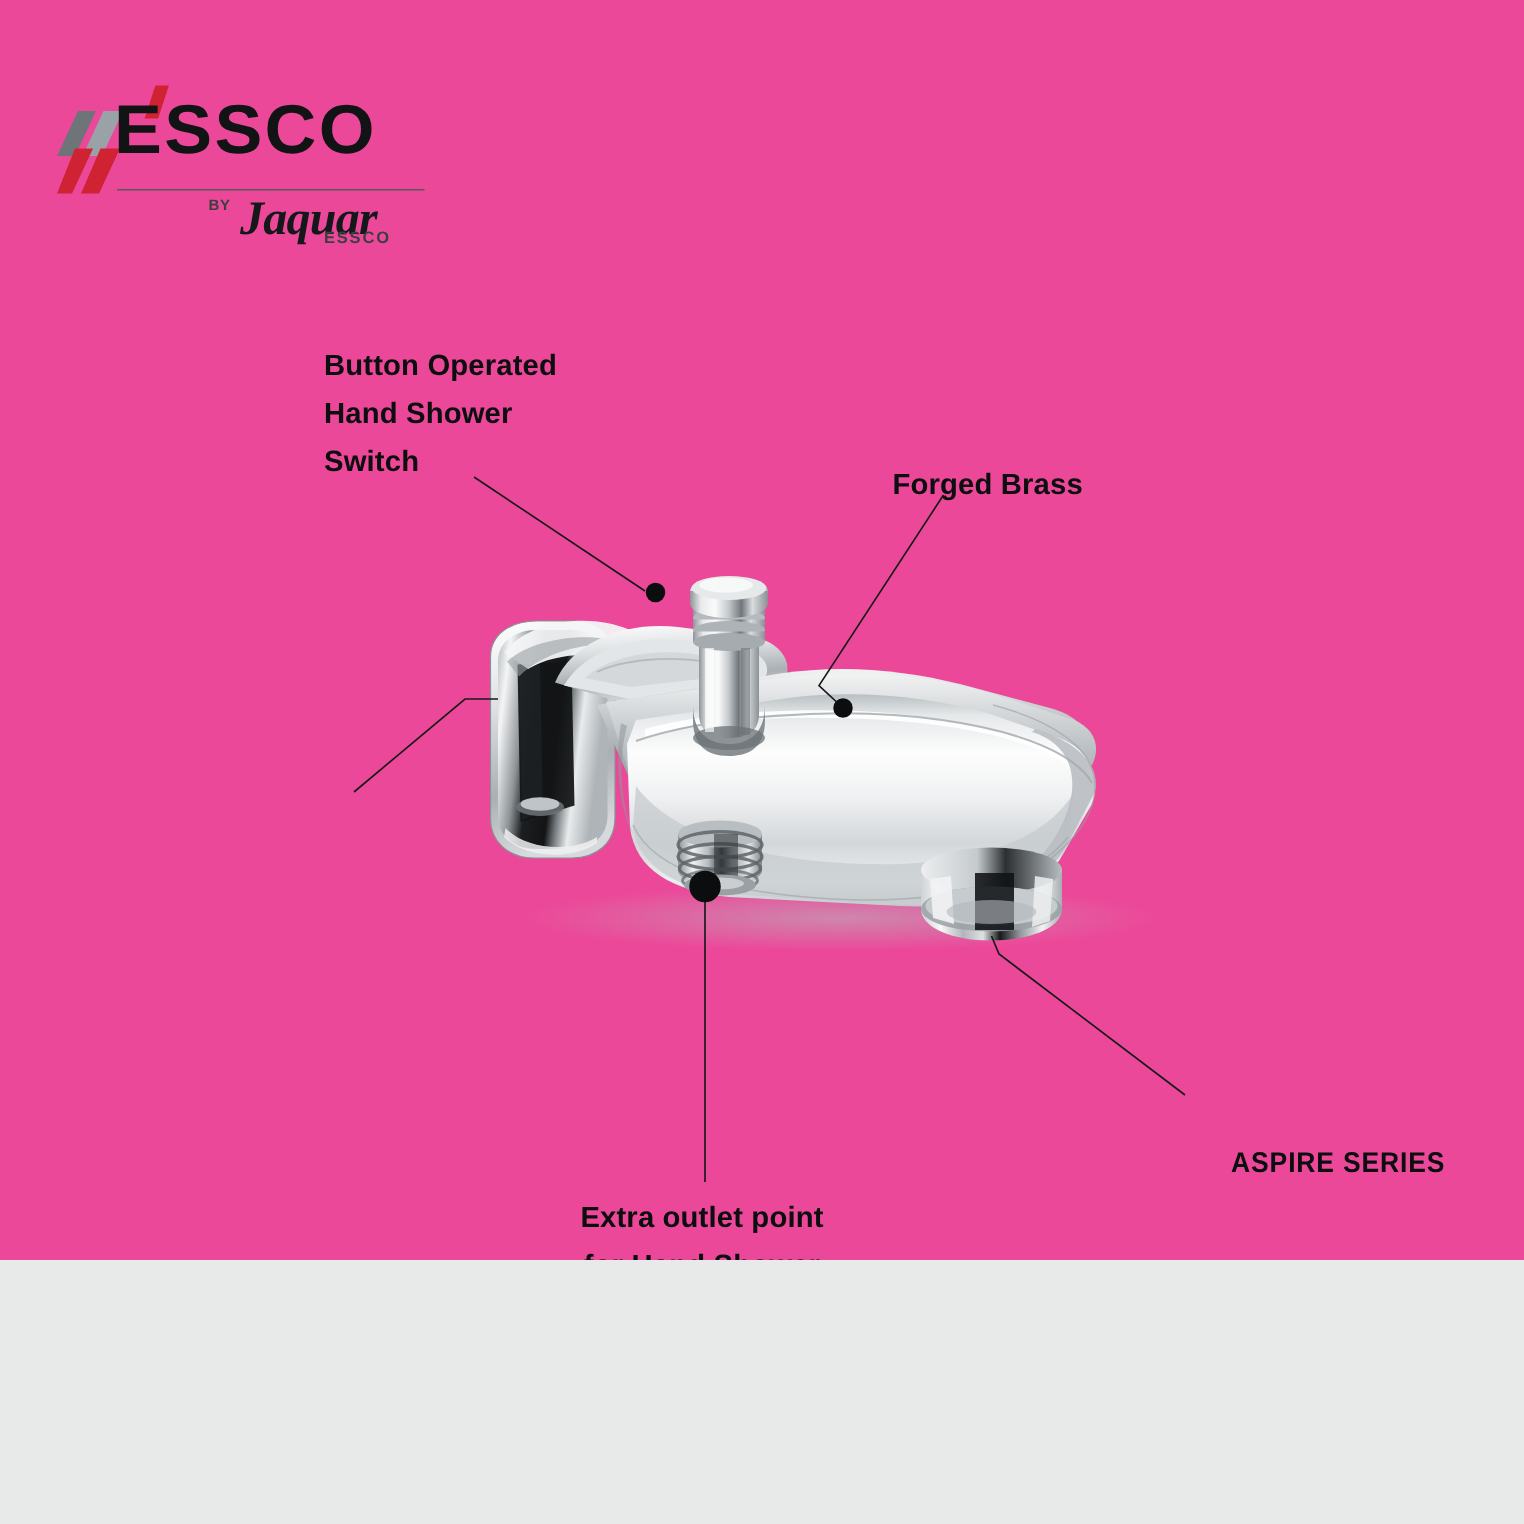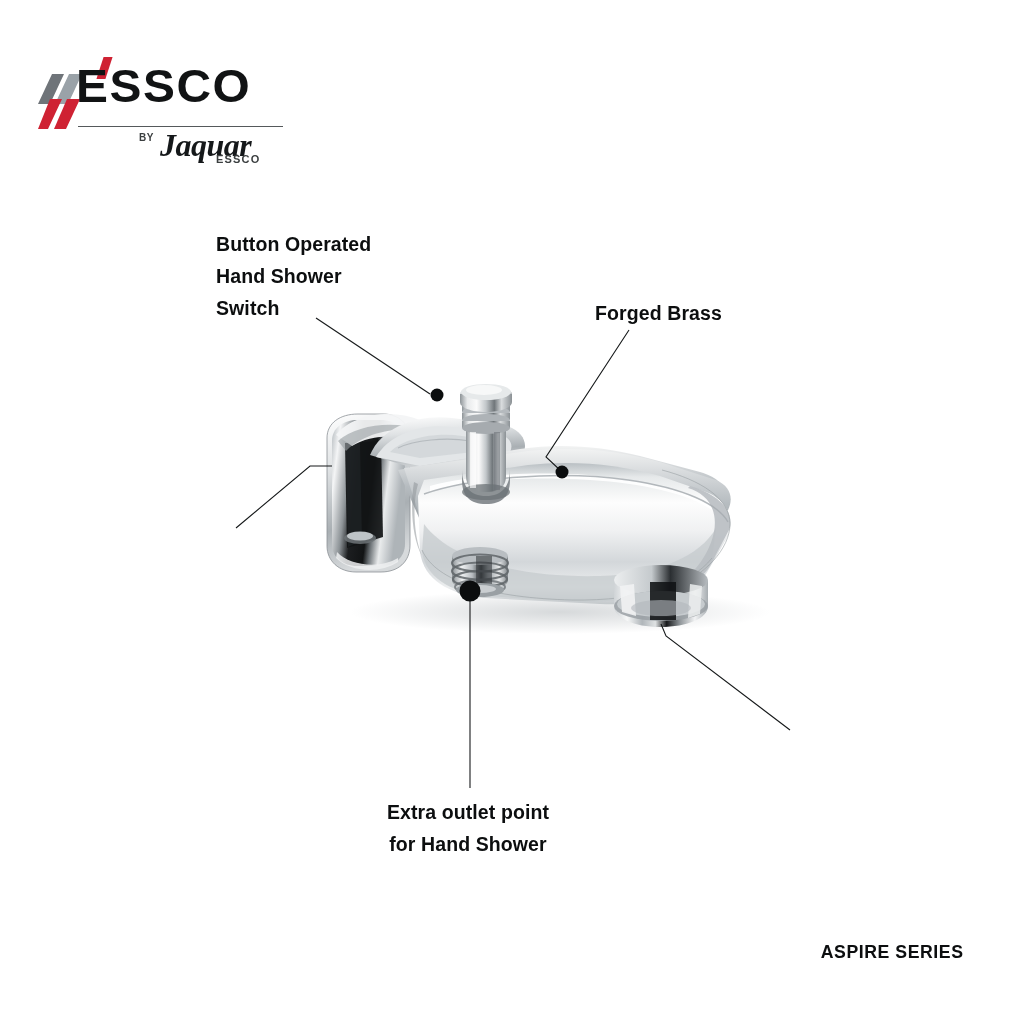--- a/index.html
+++ b/index.html
@@ -7,22 +7,22 @@
     margin: 0;
     padding: 0;
     background: #e8eaea;
   }
   body {
     font-family: "Liberation Sans", sans-serif;
   }
   #canvas {
     position: relative;
     width: 1016px;
-    height: 1016px;
-    background: #ffffff;
+    height: 840px;
+    background: #ec4899;
     overflow: hidden;
   }
 
   
   #logo-block {
     position: absolute;
     left: 38px;
     top: 60px;
     width: 260px;
     height: 105px;
@@ -446,21 +446,21 @@
       <circle cx="437" cy="395" r="6.5"></circle>
       <circle cx="562" cy="472" r="6.5"></circle>
       <circle cx="470" cy="591" r="10.5"></circle>
     </g>
   </svg>
 
   <div class="callout right" style="left:216px; top:228px; width:160px;">Button Operated
 Hand Shower
 Switch</div>
 
-  <div class="callout left" style="left:595px; top:297px; width:220px;">Forged Brass</div>
+  <div class="callout left" style="left:595px; top:307px; width:220px;">Forged Brass</div>
 
 
   <div class="callout center" style="left:380px; top:796px; width:176px;">Extra outlet point
 for Hand Shower</div>
 
 
   <div id="series-label">ASPIRE SERIES</div>
 
 </div>
 

